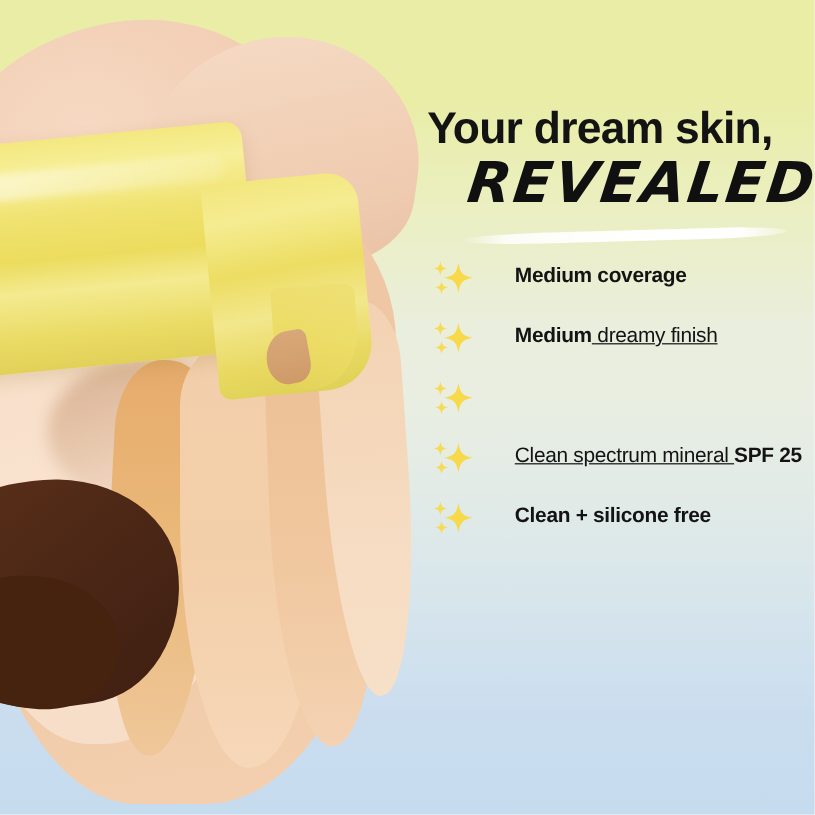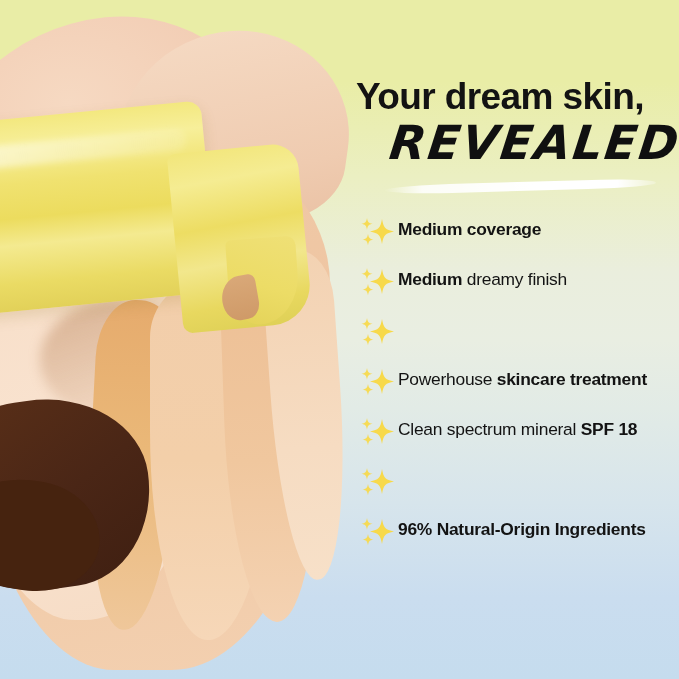--- a/index.html
+++ b/index.html
@@ -122,21 +122,21 @@
   .tube-notch{
     position:absolute;left:222px;top:276px;width:36px;height:44px;
     background:linear-gradient(180deg,#d9a878 0%,#cf9a68 100%);
     border-radius:60% 20% 40% 50%;
     transform:rotate(-10deg);
   }
 
   
   .copy{position:absolute;left:352px;top:0;width:327px;height:679px;}
 
-  .headline{position:absolute;left:4px;top:78px;width:320px;}
+  .headline{position:absolute;left:4px;top:88px;width:320px;}
   .h-line1{
     font-size:37px;font-weight:700;letter-spacing:-.6px;
     color:#131313;line-height:1;white-space:nowrap;
   }
   .h-line2{
     margin-top:4px;margin-left:34px;
     font-size:47px;font-weight:700;font-style:italic;
     letter-spacing:2px;color:#101010;line-height:1;
     transform:skewX(-7deg);
     font-family:"DejaVu Sans", sans-serif;
@@ -154,24 +154,24 @@
   .bullet{
     position:relative;display:flex;align-items:flex-start;
     margin-bottom:15px;min-height:30px;
   }
   .spark{
     position:relative;flex:0 0 40px;height:34px;margin-top:1px;
   }
   .spark svg{position:absolute;left:0;top:0;}
   .btext{
     font-size:17.4px;line-height:1.17;color:#131313;
-    letter-spacing:-.25px;padding-top:3px;
+    letter-spacing:-.25px;padding-top:3px;margin-left:31px;
   }
   .btext b{font-weight:700;}
-  .btext span{font-weight:400;}
+  .btext span{font-weight:400;text-decoration:underline;}
 </style>
 </head>
 <body>
 
 <div id="ad">
 
   <div class="art">
     <div class="blob-top"></div>
     <div class="blob-top2"></div>
 
@@ -232,47 +232,28 @@
           </div>
         </div>
         <div class="bullet">
           <div class="spark">
             <svg width="40" height="34" viewBox="0 0 40 34">
               <path d="M24 2 C25.6 11 27.4 12.8 36 14.5 C27.4 16.2 25.6 18 24 27 C22.4 18 20.6 16.2 12 14.5 C20.6 12.8 22.4 11 24 2 Z" fill="#f7d94a"></path>
               <path d="M9 1 C9.8 5.2 10.6 6 14.6 6.8 C10.6 7.6 9.8 8.4 9 12.6 C8.2 8.4 7.4 7.6 3.4 6.8 C7.4 6 8.2 5.2 9 1 Z" fill="#f7d94a" opacity=".92"></path>
               <path d="M10 17 C10.8 21 11.6 21.8 15.4 22.6 C11.6 23.4 10.8 24.2 10 28.2 C9.2 24.2 8.4 23.4 4.6 22.6 C8.4 21.8 9.2 21 10 17 Z" fill="#f7d94a" opacity=".92"></path>
             </svg>
           </div>
-          <div class="btext"><span>Powerhouse </span><b>skincare treatment</b></div>
-        </div>
-        <div class="bullet">
-          <div class="spark">
-            <svg width="40" height="34" viewBox="0 0 40 34">
-              <path d="M24 2 C25.6 11 27.4 12.8 36 14.5 C27.4 16.2 25.6 18 24 27 C22.4 18 20.6 16.2 12 14.5 C20.6 12.8 22.4 11 24 2 Z" fill="#f7d94a"></path>
-              <path d="M9 1 C9.8 5.2 10.6 6 14.6 6.8 C10.6 7.6 9.8 8.4 9 12.6 C8.2 8.4 7.4 7.6 3.4 6.8 C7.4 6 8.2 5.2 9 1 Z" fill="#f7d94a" opacity=".92"></path>
-              <path d="M10 17 C10.8 21 11.6 21.8 15.4 22.6 C11.6 23.4 10.8 24.2 10 28.2 C9.2 24.2 8.4 23.4 4.6 22.6 C8.4 21.8 9.2 21 10 17 Z" fill="#f7d94a" opacity=".92"></path>
-            </svg>
-          </div>
-          <div class="btext"><span>Clean spectrum mineral </span><b>SPF 18</b></div>
-        </div>
-        <div class="bullet">
-          <div class="spark">
-            <svg width="40" height="34" viewBox="0 0 40 34">
-              <path d="M24 2 C25.6 11 27.4 12.8 36 14.5 C27.4 16.2 25.6 18 24 27 C22.4 18 20.6 16.2 12 14.5 C20.6 12.8 22.4 11 24 2 Z" fill="#f7d94a"></path>
-              <path d="M9 1 C9.8 5.2 10.6 6 14.6 6.8 C10.6 7.6 9.8 8.4 9 12.6 C8.2 8.4 7.4 7.6 3.4 6.8 C7.4 6 8.2 5.2 9 1 Z" fill="#f7d94a" opacity=".92"></path>
-              <path d="M10 17 C10.8 21 11.6 21.8 15.4 22.6 C11.6 23.4 10.8 24.2 10 28.2 C9.2 24.2 8.4 23.4 4.6 22.6 C8.4 21.8 9.2 21 10 17 Z" fill="#f7d94a" opacity=".92"></path>
-            </svg>
-          </div>
-        </div>
-        <div class="bullet">
-          <div class="spark">
-            <svg width="40" height="34" viewBox="0 0 40 34">
-              <path d="M24 2 C25.6 11 27.4 12.8 36 14.5 C27.4 16.2 25.6 18 24 27 C22.4 18 20.6 16.2 12 14.5 C20.6 12.8 22.4 11 24 2 Z" fill="#f7d94a"></path>
-              <path d="M9 1 C9.8 5.2 10.6 6 14.6 6.8 C10.6 7.6 9.8 8.4 9 12.6 C8.2 8.4 7.4 7.6 3.4 6.8 C7.4 6 8.2 5.2 9 1 Z" fill="#f7d94a" opacity=".92"></path>
-              <path d="M10 17 C10.8 21 11.6 21.8 15.4 22.6 C11.6 23.4 10.8 24.2 10 28.2 C9.2 24.2 8.4 23.4 4.6 22.6 C8.4 21.8 9.2 21 10 17 Z" fill="#f7d94a" opacity=".92"></path>
-            </svg>
-          </div>
-          <div class="btext"><b>96% Natural-Origin Ingredients</b></div>
+          <div class="btext"><span>Clean spectrum mineral </span><b>SPF 25</b></div>
+        </div>
+        <div class="bullet">
+          <div class="spark">
+            <svg width="40" height="34" viewBox="0 0 40 34">
+              <path d="M24 2 C25.6 11 27.4 12.8 36 14.5 C27.4 16.2 25.6 18 24 27 C22.4 18 20.6 16.2 12 14.5 C20.6 12.8 22.4 11 24 2 Z" fill="#f7d94a"></path>
+              <path d="M9 1 C9.8 5.2 10.6 6 14.6 6.8 C10.6 7.6 9.8 8.4 9 12.6 C8.2 8.4 7.4 7.6 3.4 6.8 C7.4 6 8.2 5.2 9 1 Z" fill="#f7d94a" opacity=".92"></path>
+              <path d="M10 17 C10.8 21 11.6 21.8 15.4 22.6 C11.6 23.4 10.8 24.2 10 28.2 C9.2 24.2 8.4 23.4 4.6 22.6 C8.4 21.8 9.2 21 10 17 Z" fill="#f7d94a" opacity=".92"></path>
+            </svg>
+          </div>
+          <div class="btext"><b>Clean + silicone free</b></div>
         </div>
       </div>
 
   </div>
 </div>
 
 </body></html>

